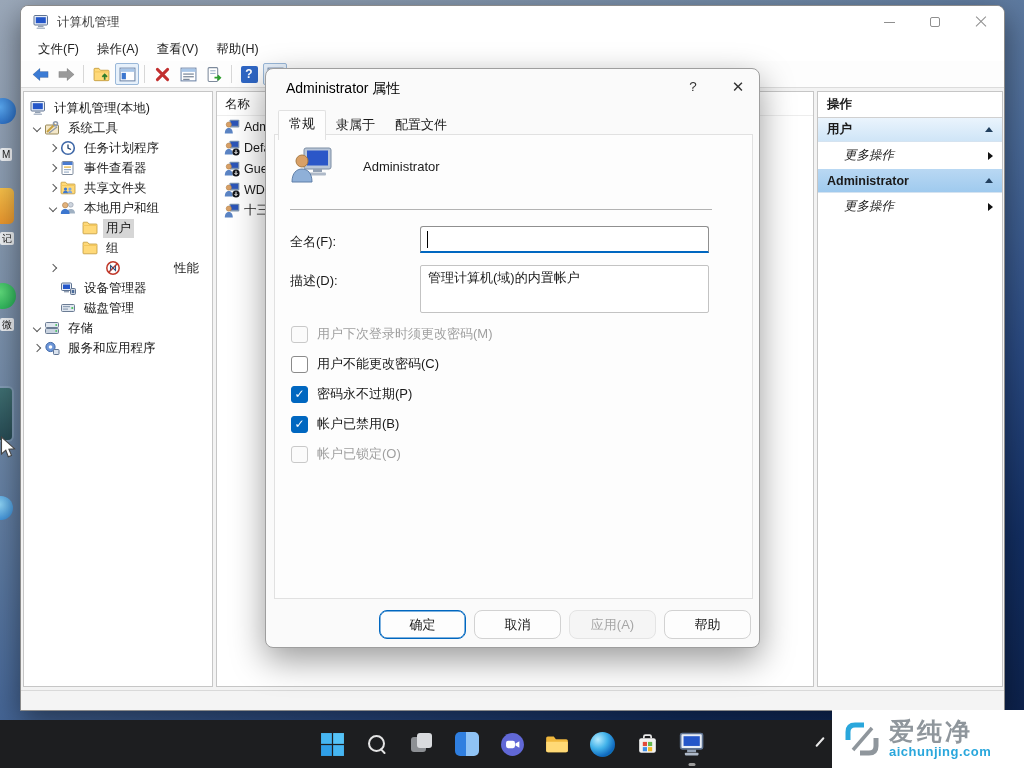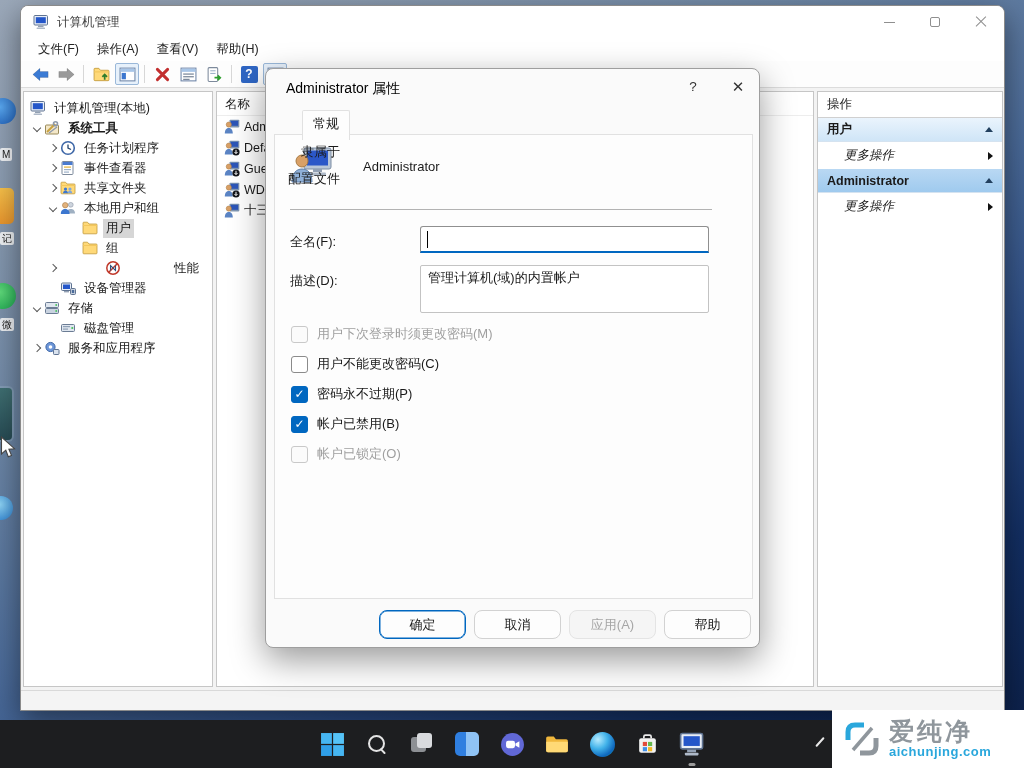--- a/index.html
+++ b/index.html
@@ -55,37 +55,37 @@
   .ti { width:16px; height:16px; flex:none; margin-right:5px; }
   .tlabel { padding:1px 3px; }
   .trow.sel .tlabel { background:#d6d6d6; }
 
   
   .list-header { height:24px; line-height:24px; padding-left:8px; font-size:12.5px; color:#1a1a1a; border-bottom:1px solid #ededed; }
   .lrow { display:flex; align-items:center; height:21px; padding-left:7px; font-size:12.5px; white-space:nowrap; overflow:hidden; }
   .lrow .ti { margin-right:4px; }
 
   
-  .actions-title { height:26px; line-height:25px; padding-left:9px; font-weight:normal; font-size:12.5px; border-bottom:1px solid #d0d0d0; }
+  .actions-title { height:26px; line-height:25px; padding-left:9px; font-weight:bold; font-size:12.5px; border-bottom:1px solid #d0d0d0; }
   .sec-header { height:24px; display:flex; align-items:center; padding:0 9px; font-size:12.5px; font-weight:bold;
     background:linear-gradient(#eaf4fd,#cfe5f7); border-bottom:1px solid #d5e3f0; }
   .sec-header.selected { background:linear-gradient(#b9d8f3,#9fcaee); }
   .tri-up { margin-left:auto; width:0; height:0; border-left:4.5px solid transparent; border-right:4.5px solid transparent; border-bottom:5px solid #22405e; }
   .sec-item { height:27px; display:flex; align-items:center; padding-left:26px; padding-right:9px; font-size:12.5px; background:#fff;font-style:italic; }
   .tri-right { margin-left:auto; width:0; height:0; border-top:4.5px solid transparent; border-bottom:4.5px solid transparent; border-left:5px solid #111; }
 
   .statusbar { position:absolute; left:0; bottom:0; right:0; height:20px; background:#f4f4f4; border-top:1px solid #d9d9d9; }
 
   
   #dlg { position:absolute; left:265px; top:68px; width:495px; height:580px; background:#fafafa;
     border:1px solid #9e9e9e; border-radius:8px; box-shadow:0 12px 34px rgba(0,0,0,.4); z-index:20; }
   .dlg-title { position:absolute; left:20px; top:11px; font-size:14px; color:#000; }
   .dlg-help { position:absolute; left:418px; top:10px; width:18px; text-align:center; font-size:13.5px; color:#333; }
   .dlg-close { position:absolute; left:462px; top:9px; width:20px; text-align:center; font-size:15px; color:#333; }
-  .dlg-tabs { position:absolute; left:12px; top:41px; display:flex; align-items:flex-end; z-index:3;flex-direction:column; }
+  .dlg-tabs { position:absolute; left:12px; top:41px; display:flex; align-items:flex-end; z-index:3; }
   .tab { padding:4px 10px 5px; font-size:13px; color:#1a1a1a; }
   .tab.active { background:#fdfdfd; border:1px solid #e1e1e1; border-bottom:none; padding-bottom:7px; margin-bottom:-1px; border-radius:2px 2px 0 0; }
   .dlg-page { position:absolute; left:8px; top:65px; width:479px; height:465px; background:#fdfdfd; border:1px solid #e1e1e1; }
 
   .big-user { position:absolute; left:16px; top:12px; width:42px; height:36px; }
   .acct-name { position:absolute; left:88px; top:24px; font-size:13px; }
   .dlg-hr { position:absolute; left:15px; top:74px; width:422px; height:1px; background:#b3b3b3; }
 
   .fld-label { position:absolute; left:15px; font-size:13px; color:#1a1a1a; }
   .txt-fullname { position:absolute; left:145px; top:91px; width:289px; height:27px; background:#fff;
@@ -375,21 +375,21 @@
 
     <div class="workarea">
 
       <div id="tree-pane" class="pane">
         <div class="trow" style="padding-left:6px;">
           <svg class="ti">
               <use href="#s-comp"></use>
             </svg>
           <span class="tlabel">计算机管理(本地)</span>
         </div>
-        <div class="trow" style="padding-left:6px;font-weight:bold;">
+        <div class="trow" style="padding-left:6px;">
           <span class="expslot">
               <i class="exp d"></i>
             </span>
           <svg class="ti">
               <use href="#s-tools"></use>
             </svg>
           <span class="tlabel">系统工具</span>
         </div>
         <div class="trow" style="padding-left:22px;">
           <span class="expslot">
@@ -447,34 +447,34 @@
               <use href="#s-perf"></use>
             </svg>
           <span class="tlabel">性能</span>
         </div>
         <div class="trow" style="padding-left:36px;">
           <svg class="ti">
               <use href="#s-dev"></use>
             </svg>
           <span class="tlabel">设备管理器</span>
         </div>
+        <div class="trow" style="padding-left:36px;">
+          <svg class="ti">
+              <use href="#s-disk"></use>
+            </svg>
+          <span class="tlabel">磁盘管理</span>
+        </div>
         <div class="trow" style="padding-left:6px;">
           <span class="expslot">
               <i class="exp d"></i>
             </span>
           <svg class="ti">
               <use href="#s-stor"></use>
             </svg>
           <span class="tlabel">存储</span>
-        </div>
-        <div class="trow" style="padding-left:36px;">
-          <svg class="ti">
-              <use href="#s-disk"></use>
-            </svg>
-          <span class="tlabel">磁盘管理</span>
         </div>
         <div class="trow" style="padding-left:6px;">
           <span class="expslot">
               <i class="exp r"></i>
             </span>
           <svg class="ti">
               <use href="#s-svc"></use>
             </svg>
           <span class="tlabel">服务和应用程序</span>
         </div>

